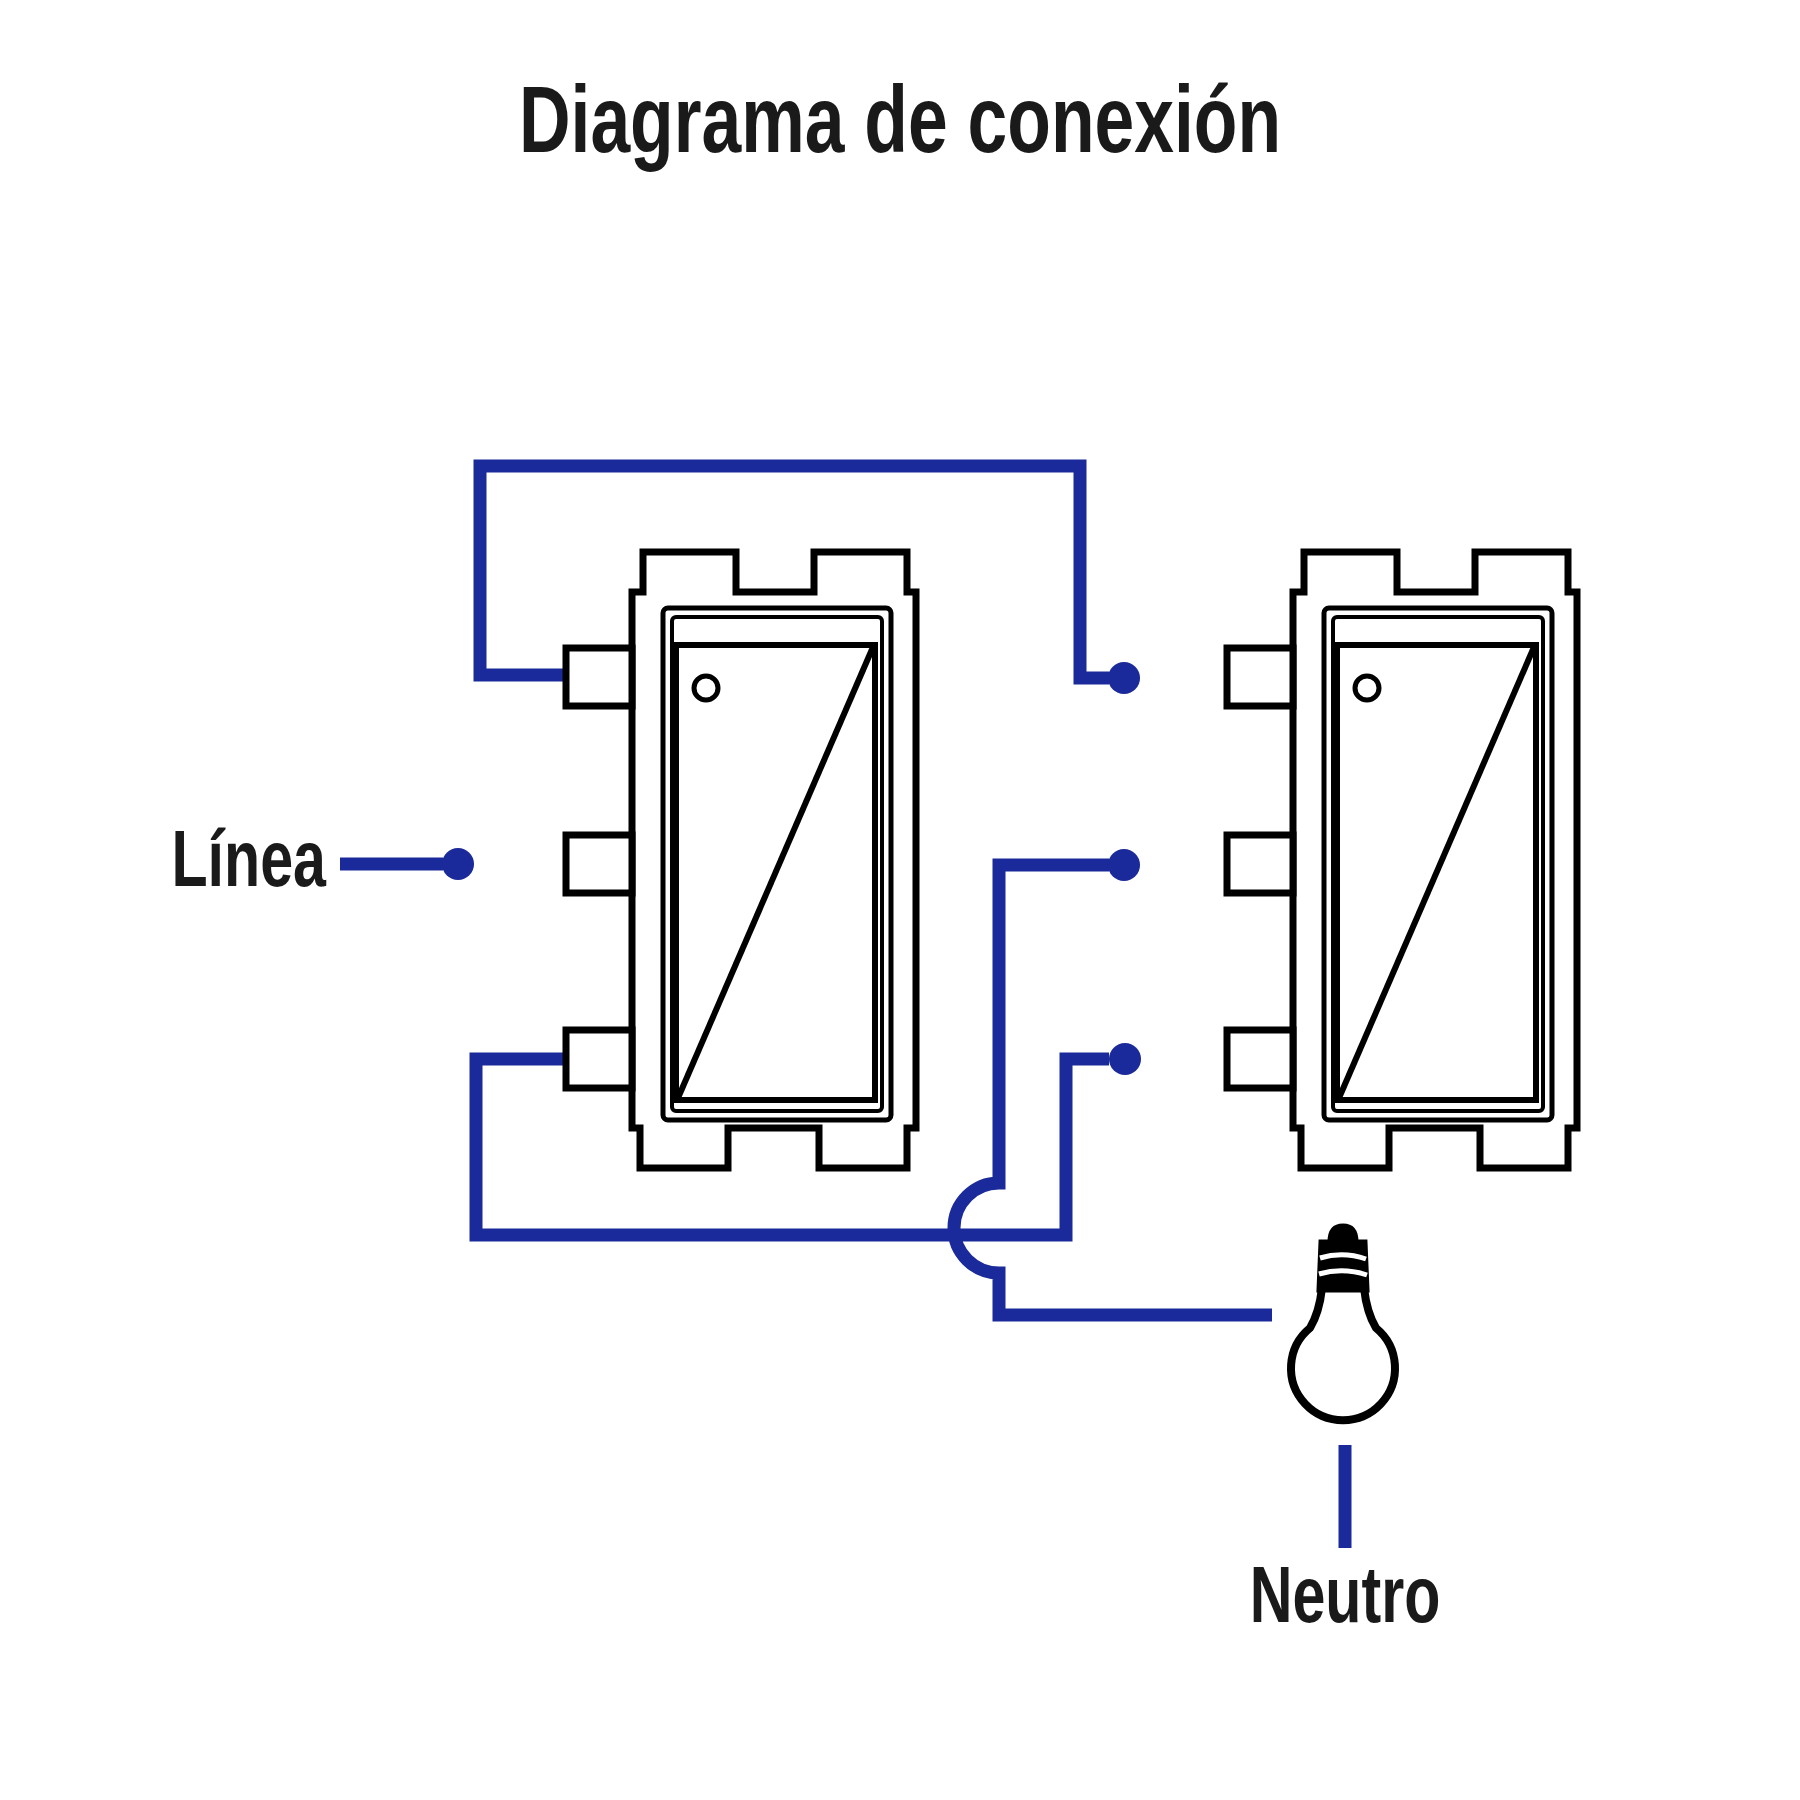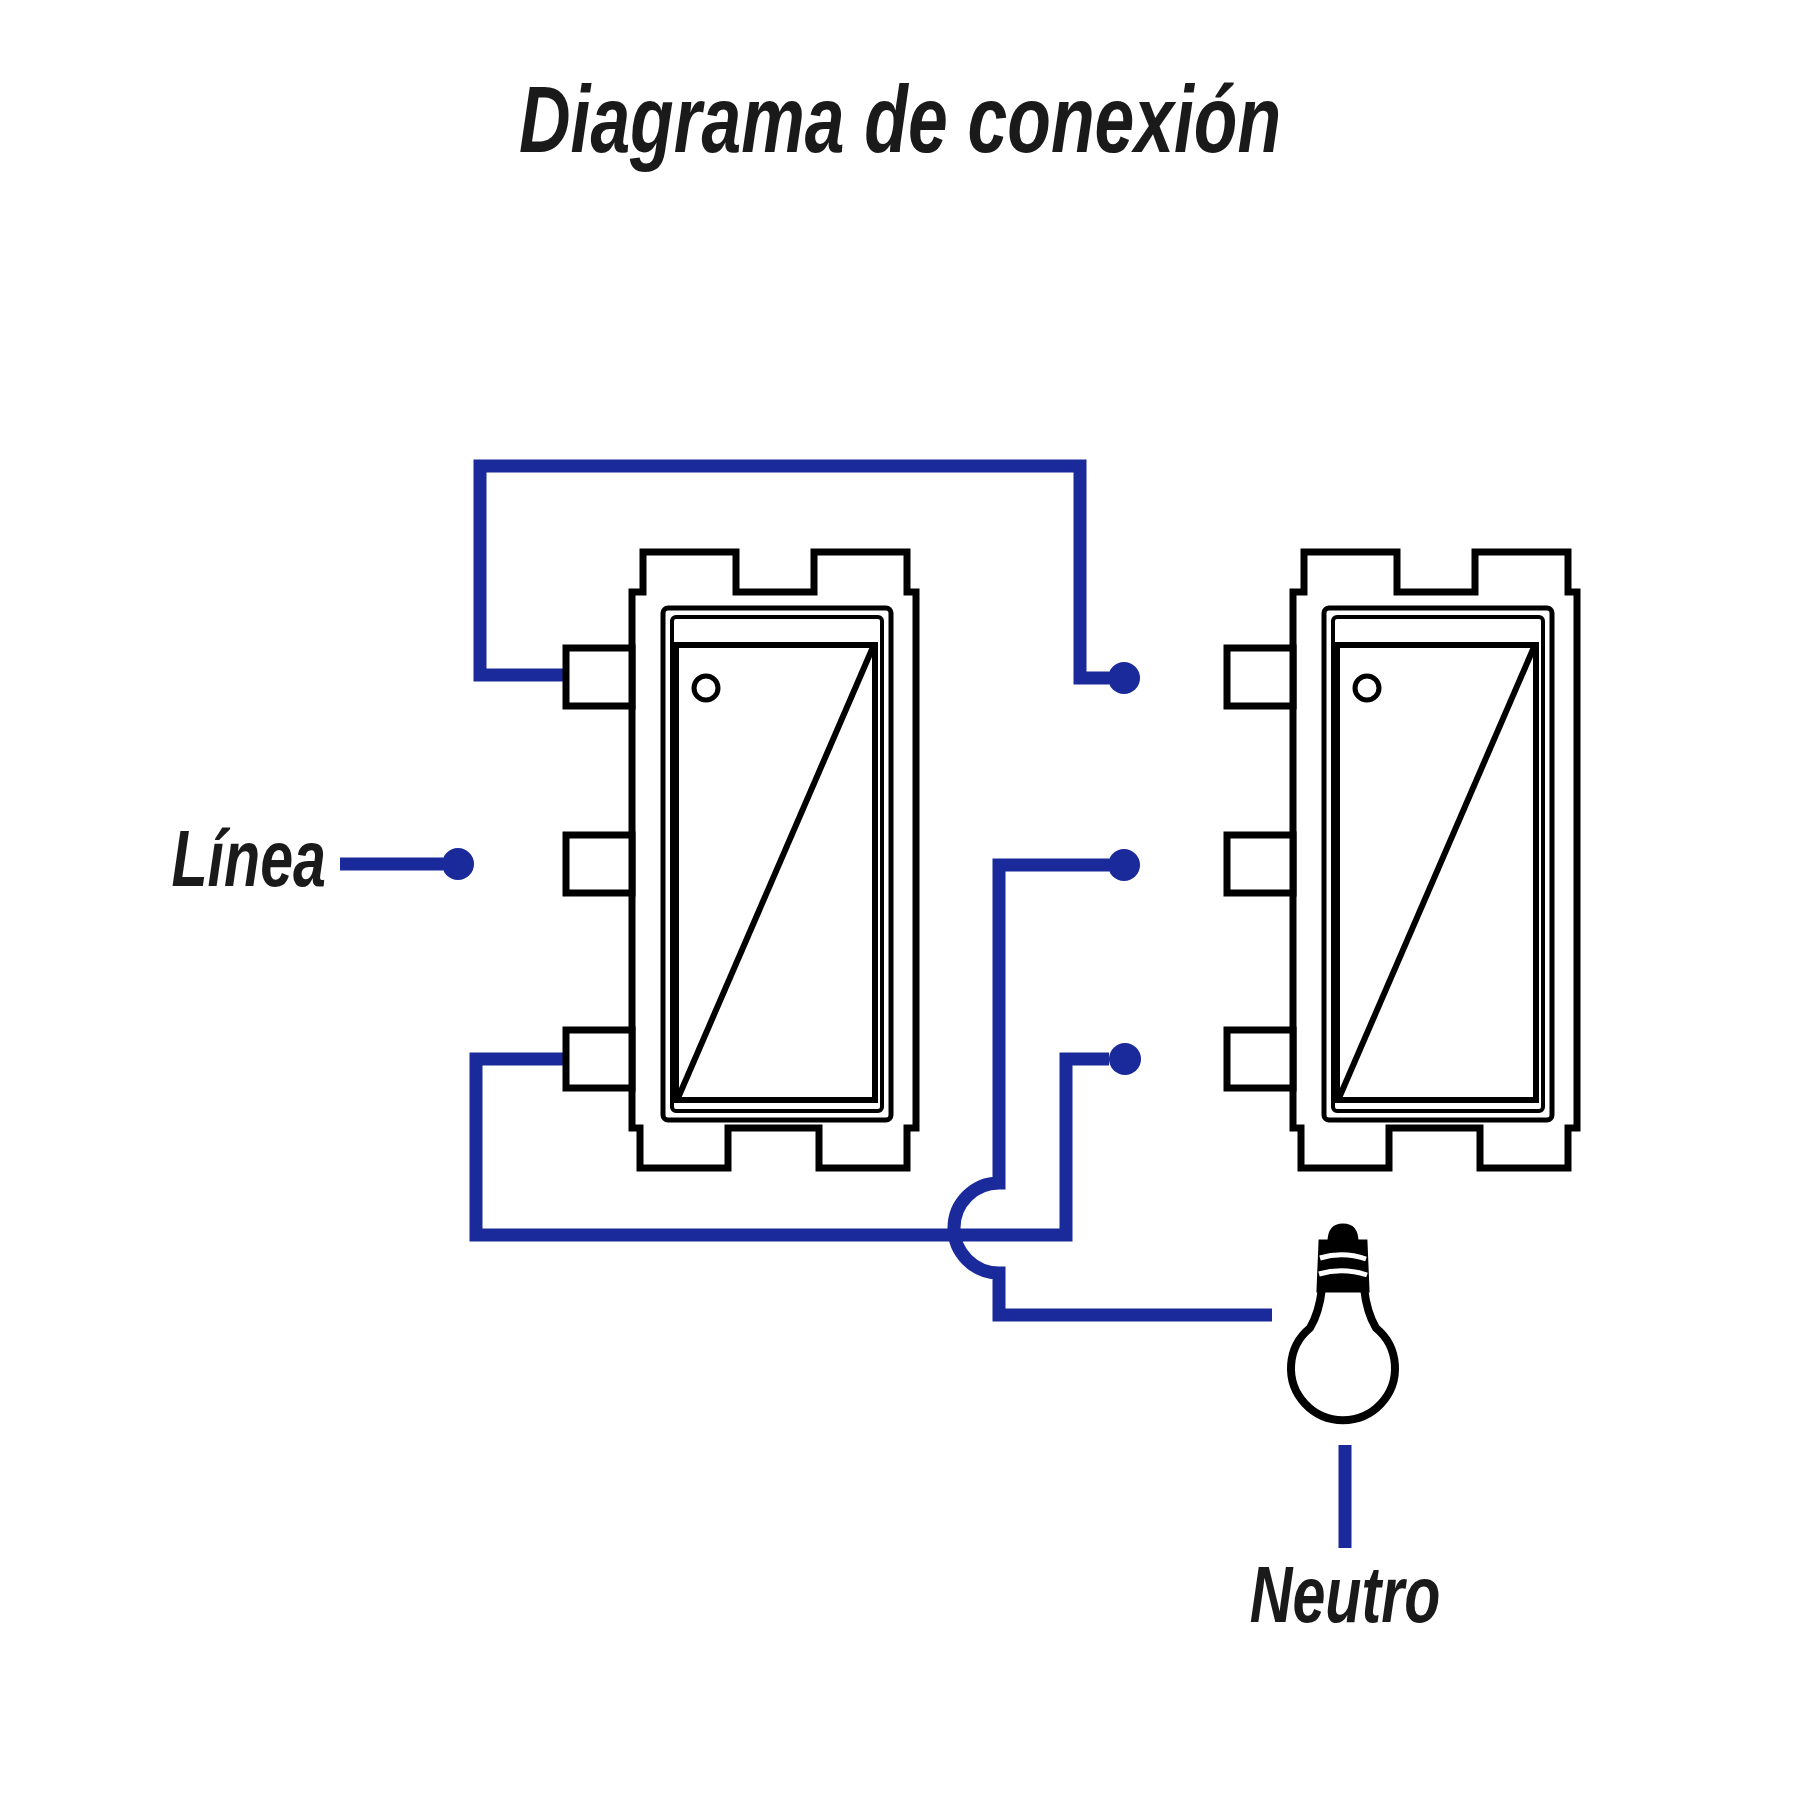--- a/index.html
+++ b/index.html
@@ -7,21 +7,20 @@
     padding: 0;
     background: #ffffff;
   }
   .canvas {
     position: relative;
     width: 1800px;
     height: 1800px;
     background: #ffffff;
     overflow: hidden;
     font-family: "Liberation Sans", "DejaVu Sans", sans-serif;
-    font-style: italic;
   }
   svg { display: block; }
   .outline {
     stroke: #000000;
     fill: #ffffff;
   }
   .thin-outline {
     stroke: #000000;
     fill: none;
   }

